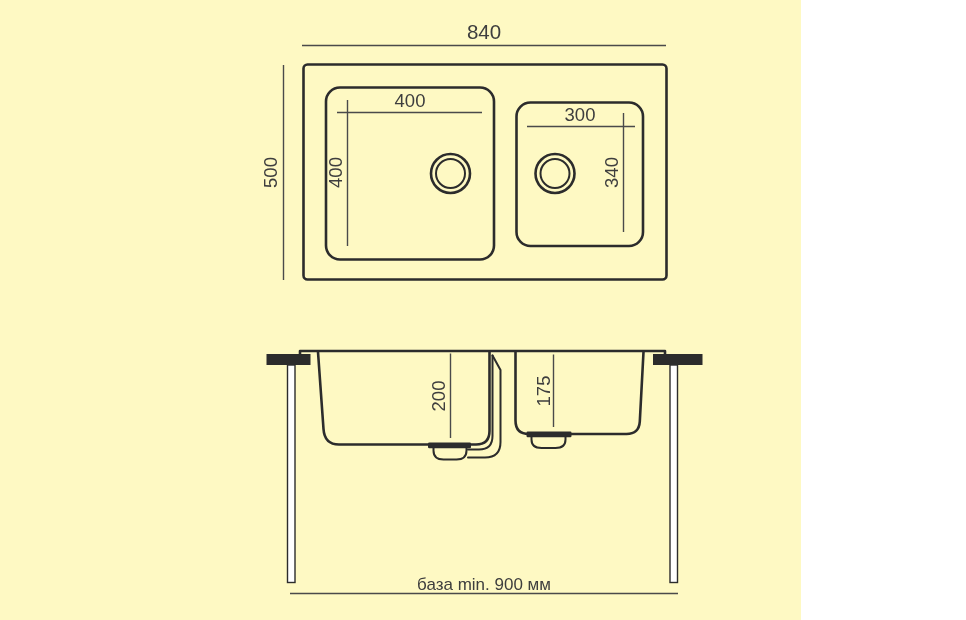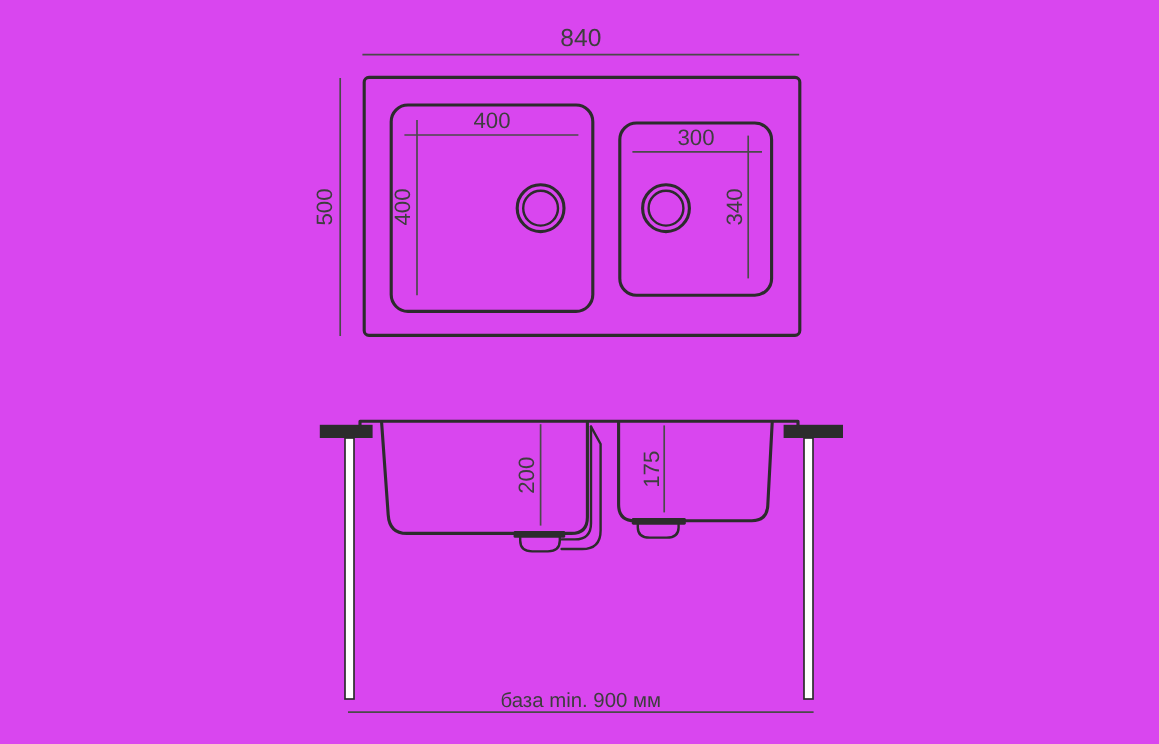--- a/index.html
+++ b/index.html
@@ -5,23 +5,23 @@
   html, body {
     margin: 0;
     padding: 0;
     background: #ffffff;
     width: 966px;
     height: 620px;
     overflow: hidden;
   }
   .stage {
     position: relative;
-    width: 966px;
+    width: 801px;
     height: 620px;
-    background: #d946ef;
+    background: #fef9c3;
   }
   svg {
     display: block;
     font-family: "Liberation Sans", "DejaVu Sans", sans-serif;
   }
   svg text {
     fill: #3e3e3e;
     font-family: "Liberation Sans", "DejaVu Sans", sans-serif;
   }
   .outline {

